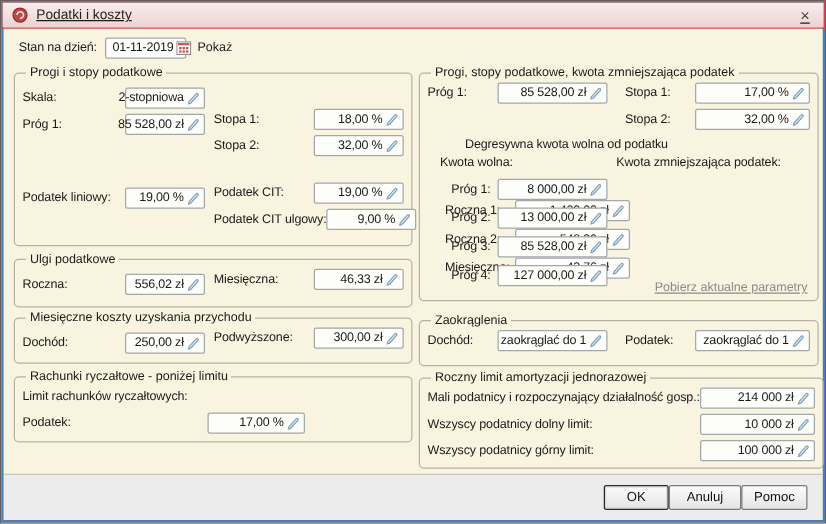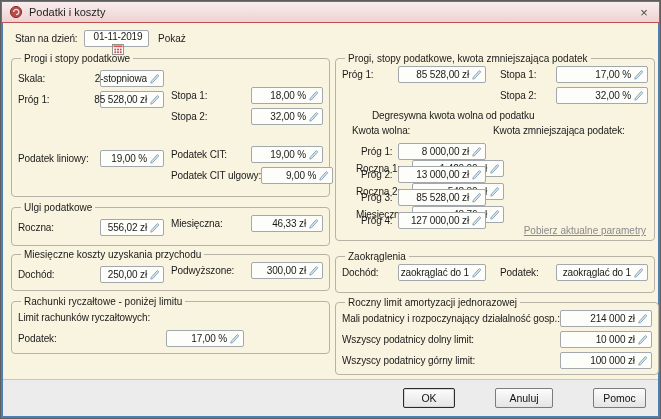--- a/index.html
+++ b/index.html
@@ -4,30 +4,30 @@
 <style>
   * { box-sizing: border-box; }
   html,body { margin:0; padding:0; background:#d8d8d8; }
   body { font-family:"Liberation Sans", sans-serif; font-size:10px; color:#1a1a1a; }
 
   .window { position:relative; width:661px; height:419px; background:#f8f4df;
             border:1px solid #5f5f5f; box-shadow: inset 0 0 0 2px #4d7fb2; overflow:hidden; }
 
   .titlebar { position:absolute; left:0; top:0; right:0; height:22px; z-index:6;
               background:linear-gradient(#f9eded,#eed2d2); border:1px solid #c0504d;
-              display:flex; align-items:center; gap:6px; padding:0 7px; }
+              display:flex; align-items:center; gap:6px; padding:0 7px;text-decoration:underline; }
   .title { font-size:11px; color:#1f1f1f; }
   .closebtn { margin-left:auto; width:16px; height:15px; display:flex; align-items:center;
               justify-content:center; font-size:13px; color:#4a4a4a; cursor:default; }
 
   .canvas { position:absolute; left:2px; top:22px; right:2px; bottom:39px; background:#f8f4df; z-index:1; }
 
   .footerbar { position:absolute; left:2px; right:2px; bottom:2px; height:37px; z-index:5;
                background:#ececec; border-top:1px solid #c9c6bb;
-               display:flex; align-items:center; justify-content:flex-end; gap:40px; padding-right:12px;padding-left:36px; }
+               display:flex; align-items:center; justify-content:flex-end; padding-right:12px;padding-left:36px; }
   .btn { height:20px; font-family:inherit; font-size:10.5px; color:#111;
          background:linear-gradient(#fcfcfc,#e4e4e4); border:1px solid #7b7b7b; border-radius:2px; padding:0; }
   .w52{width:52px} .w58{width:58px} .w53{width:53px}
   .btn.default { border:1px solid #2b2b2b; box-shadow: inset 0 0 0 1px #d6d6d6; }
 
   .header-row { position:absolute; left:14px; top:28px; height:18px; display:flex; align-items:center; z-index:3; }
   .header-row .lbl { width:69px; }
   .show-link { margin-left:9px; color:#1a1a1a; cursor:default; }
 
   .fs { position:absolute; border:1px solid #b6b2a6; border-radius:4px; margin:0; padding:0 6px; z-index:3; }
@@ -83,21 +83,21 @@
         </svg>
     </span>
     <span class="title">Podatki i koszty</span>
     <span class="closebtn">×</span>
   </div>
 
   <div class="canvas"></div>
 
   <div class="header-row">
     <span class="lbl">Stan na dzień:</span>
-    <span class="field datefield" style="width:65px; justify-content:space-between; padding:0 2px 0 5px;flex-direction:column;">
+    <span class="field datefield" style="width:65px; justify-content:space-between; padding:0 2px 0 5px;">
       <span class="val">01-11-2019</span>
       <span style="display:inline-flex;">
         <svg width="12" height="11" viewBox="0 0 13 12">
             <rect x="0.5" y="0.5" width="12" height="11" fill="#fff" stroke="#8a8a8a"></rect>
             <rect x="1.5" y="1.5" width="10" height="2" fill="#d9534f"></rect>
             <g fill="#c0504d">
               <rect x="2.5" y="5" width="2" height="2"></rect>
               <rect x="5.5" y="5" width="2" height="2"></rect>
               <rect x="8.5" y="5" width="2" height="2"></rect>
               <rect x="2.5" y="8" width="2" height="2"></rect>

